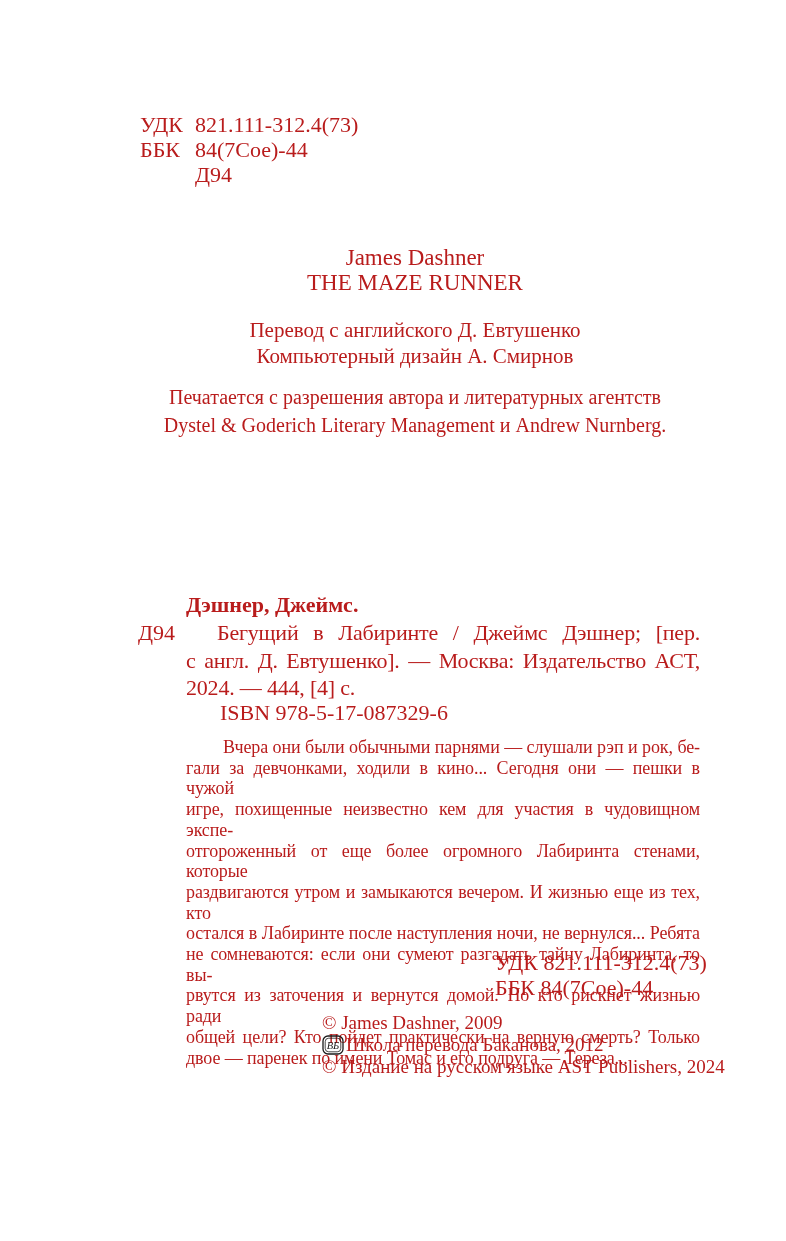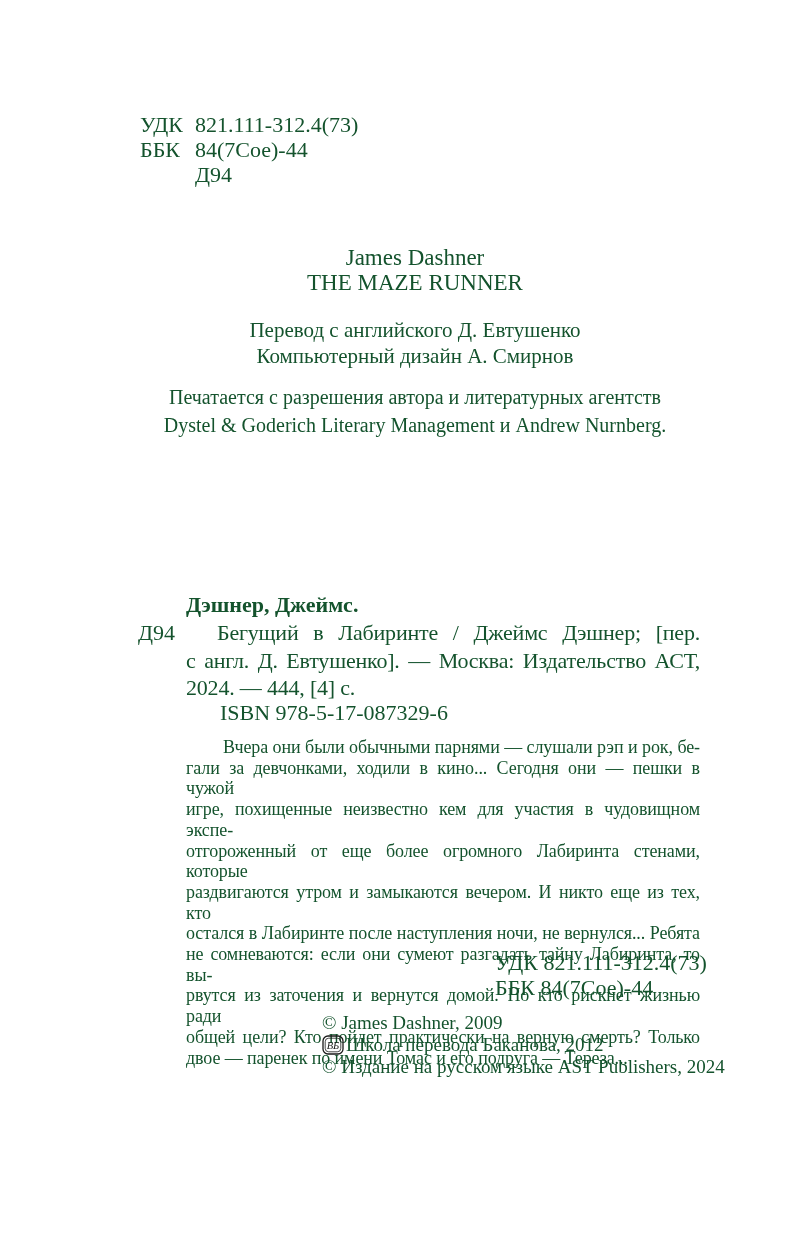--- a/index.html
+++ b/index.html
@@ -2,21 +2,21 @@
 <html><head>
 <meta charset="utf-8">
 <style>
   html, body { margin: 0; padding: 0; background: #e8e8e8; }
   .page {
     position: relative;
     width: 786px;
     height: 1241px;
     margin: 0 auto;
     background: #ffffff;
-    color: #14532d;
+    color: #b91c1c;
     font-family: "Liberation Serif", "DejaVu Serif", serif;
     overflow: hidden;
   }
 
   
   .top-codes { position: absolute; left: 140px; top: 112px; font-size: 22px; line-height: 25px; }
   .top-codes .row { display: flex; }
   .top-codes .k { width: 55px; flex: 0 0 55px; }
 
   
@@ -89,21 +89,21 @@
       <div>2024. — 444, [4] с.</div>
     </div>
 
   <div class="isbn-line">ISBN 978-5-17-087329-6</div>
 
   <div class="annotation jlines">
       <div>Вчера они были обычными парнями — слушали рэп и рок, бе-</div>
       <div>гали за девчонками, ходили в кино... Сегодня они — пешки в чужой</div>
       <div>игре, похищенные неизвестно кем для участия в чудовищном экспе-</div>
       <div>отгороженный от еще более огромного Лабиринта стенами, которые</div>
-      <div>раздвигаются утром и замыкаются вечером. И никто еще из тех, кто</div>
+      <div>раздвигаются утром и замыкаются вечером. И жизнью еще из тех, кто</div>
       <div>остался в Лабиринте после наступления ночи, не вернулся... Ребята</div>
       <div>не сомневаются: если они сумеют разгадать тайну Лабиринта, то вы-</div>
       <div>рвутся из заточения и вернутся домой. Но кто рискнет жизнью ради</div>
       <div>общей цели? Кто пойдет практически на верную смерть? Только</div>
       <div>двое — паренек по имени Томас и его подруга — Тереза...</div>
     </div>
 
   <div class="bottom-codes">
     <div>УДК 821.111-312.4(73)</div>
     <div>ББК 84(7Сое)-44</div>

